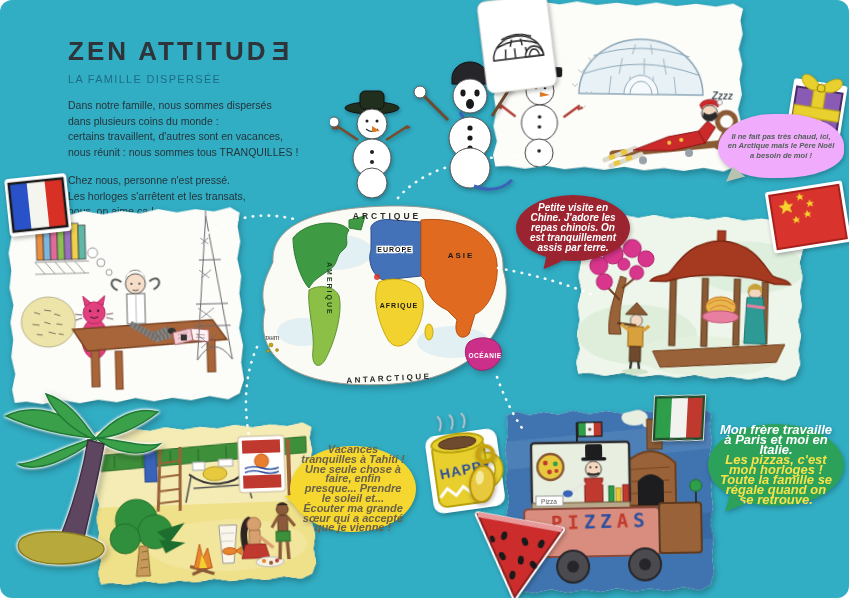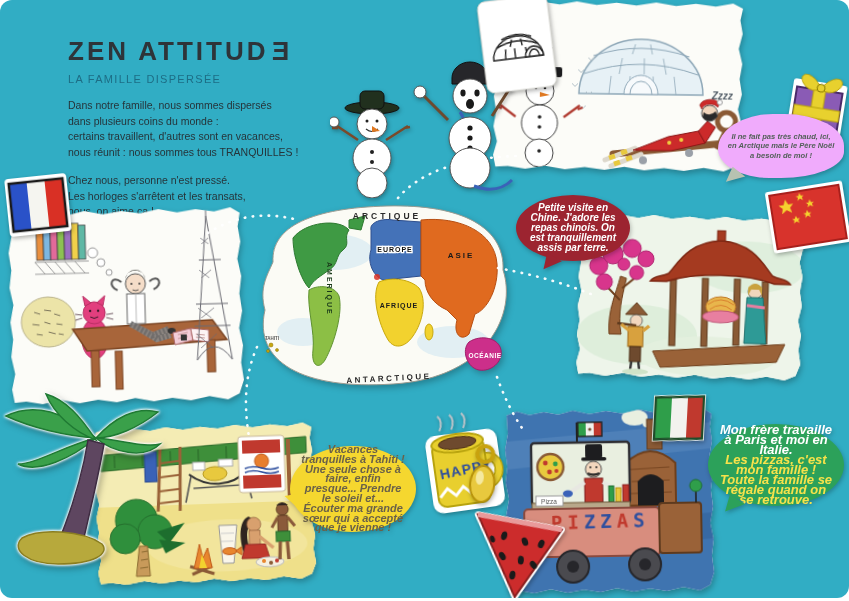--- a/index.html
+++ b/index.html
@@ -602,19 +602,19 @@
   <div class="bubble b-china">
     <span>Petite visite en Chine. J'adore les repas chinois. On est tranquillement assis par terre.</span>
         <span class="tail"></span>
   </div>
   <div class="bubble b-tahiti">
     <span>Vacances tranquilles à Tahiti ! Une seule chose à faire, enfin presque... Prendre le soleil et... Écouter ma grande sœur qui a accepté que je vienne !</span>
         <span class="tail"></span>
   </div>
   <div class="bubble b-italy">
     <span><span class="w">Mon frère travaille à Paris et moi en Italie.</span><br>
-    <span class="y">Les pizzas, c'est mon famille !</span><br>
+    <span class="y">Les pizzas, c'est mon horloges !</span><br>
     <span class="y">Toute la famille se régale quand on se retrouve.</span></span>
     <span class="tail"></span>
   </div>
 
 </div>
 </div>
 
 </body></html>

